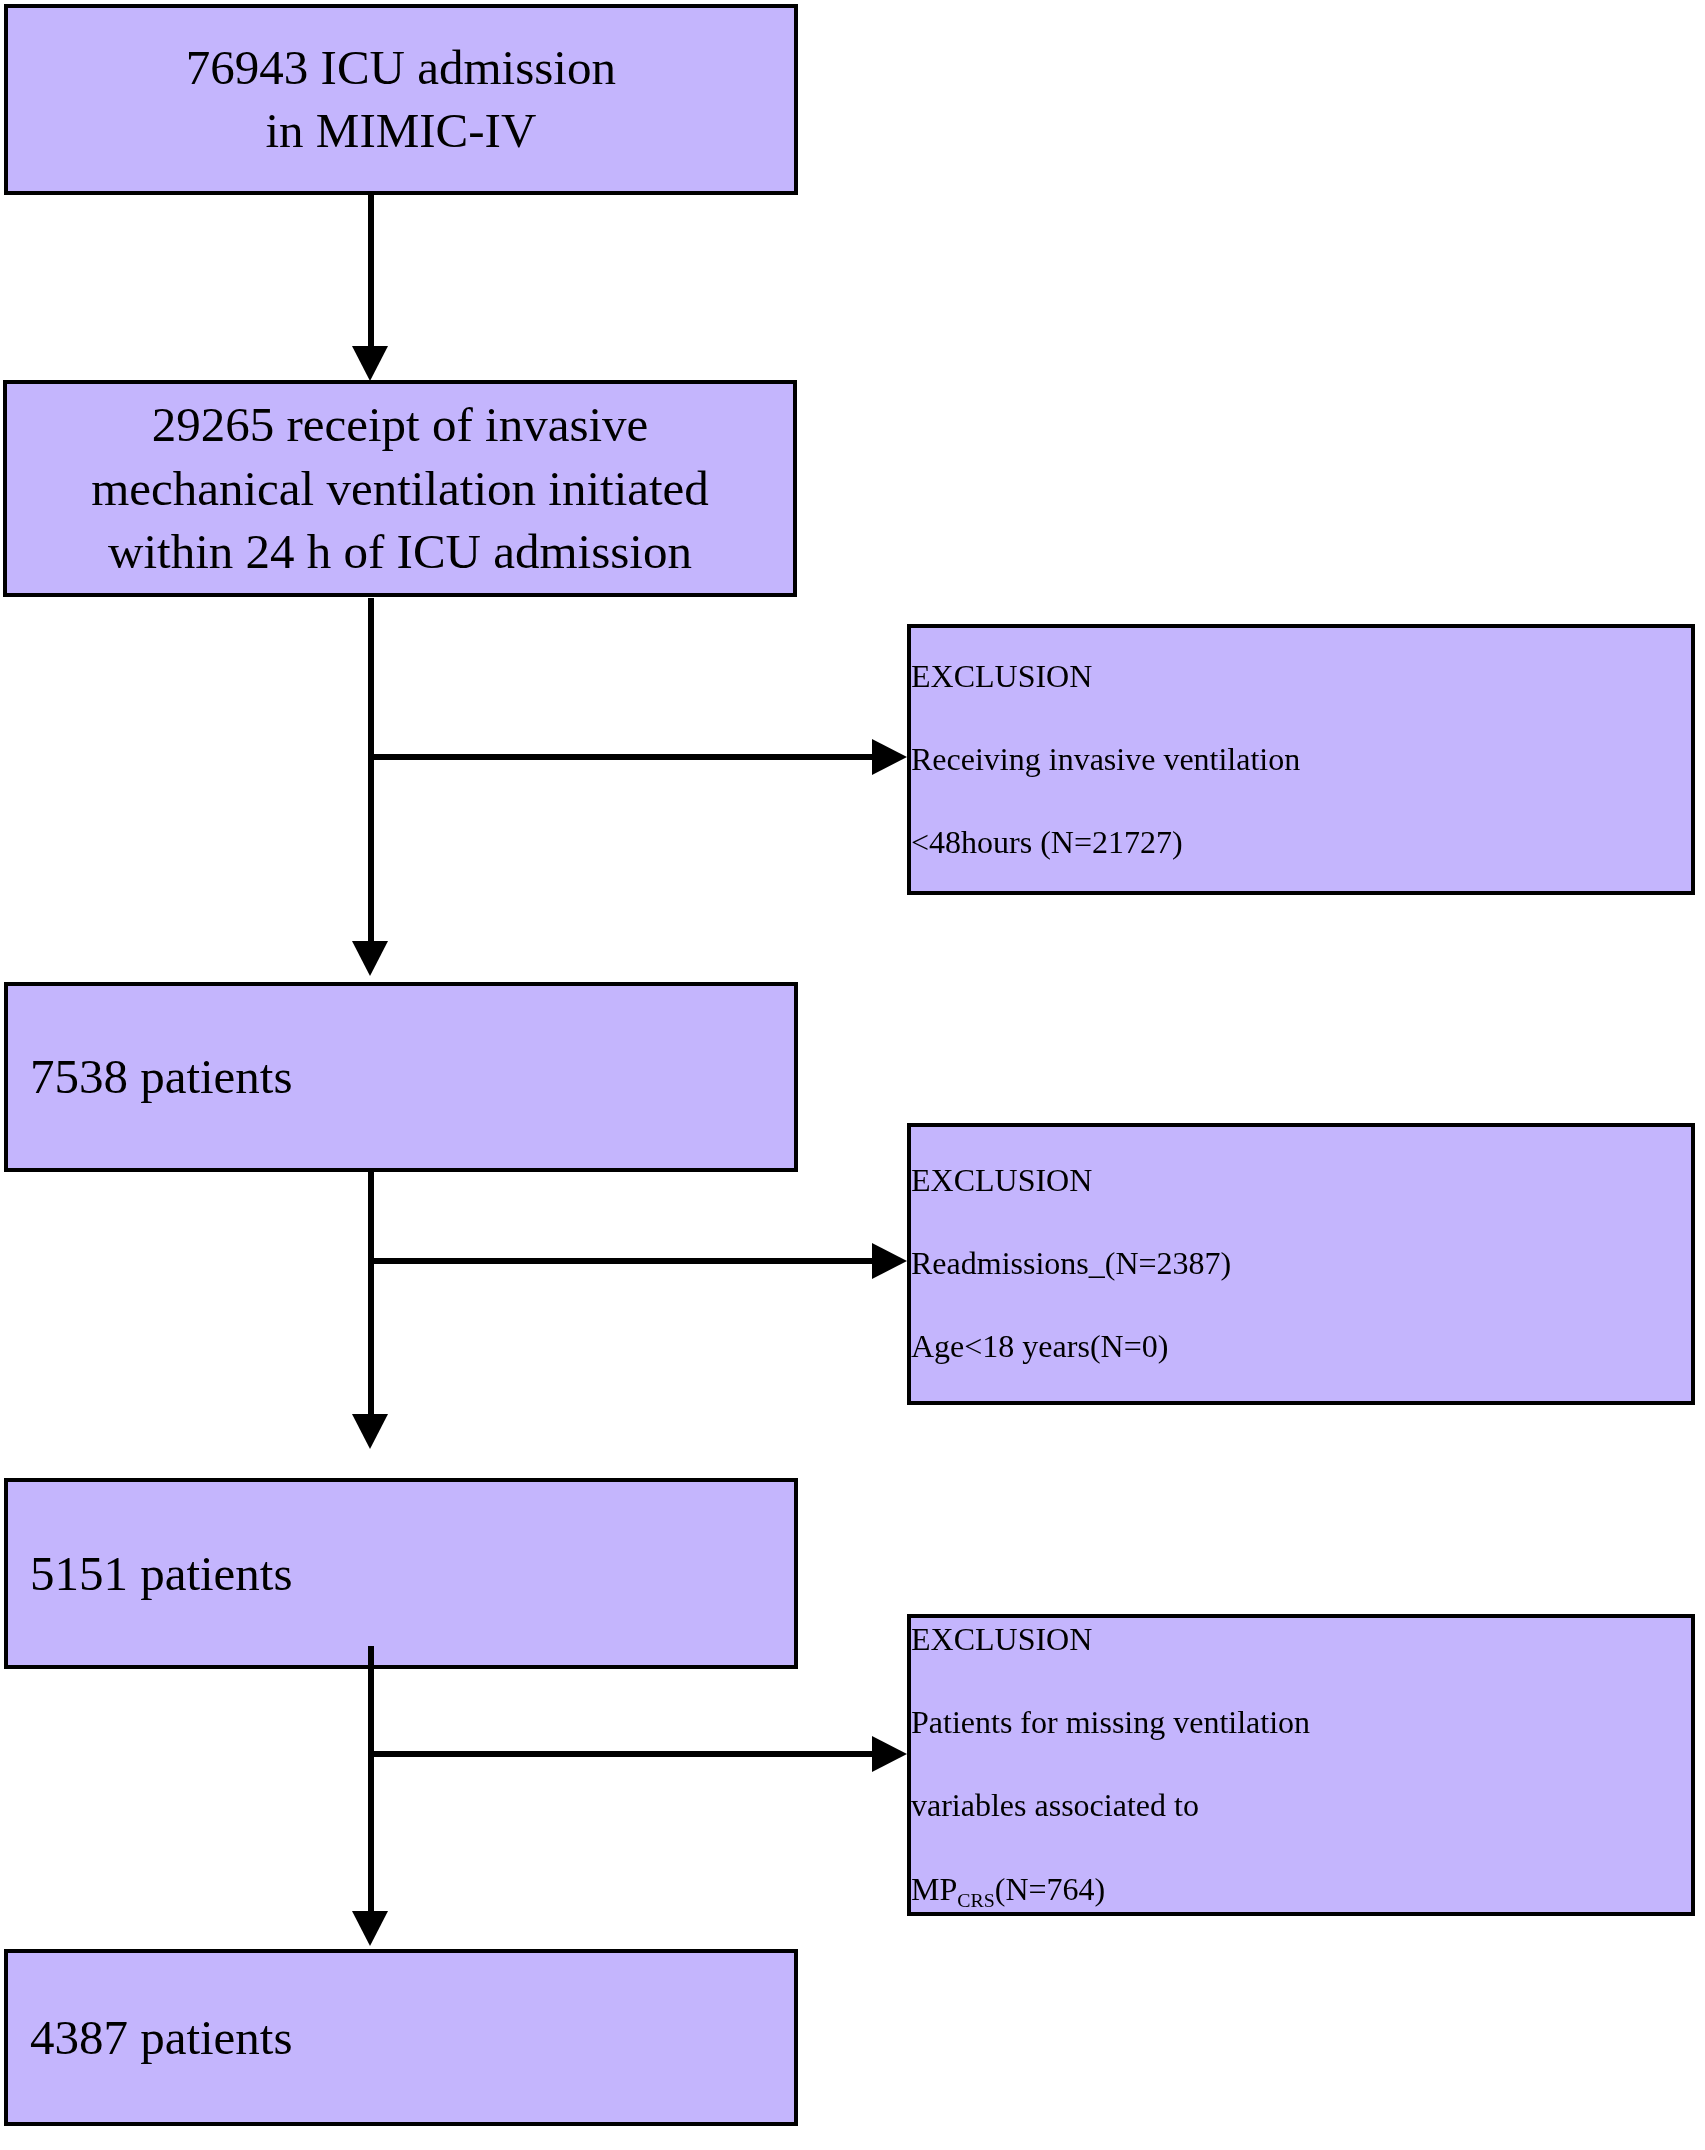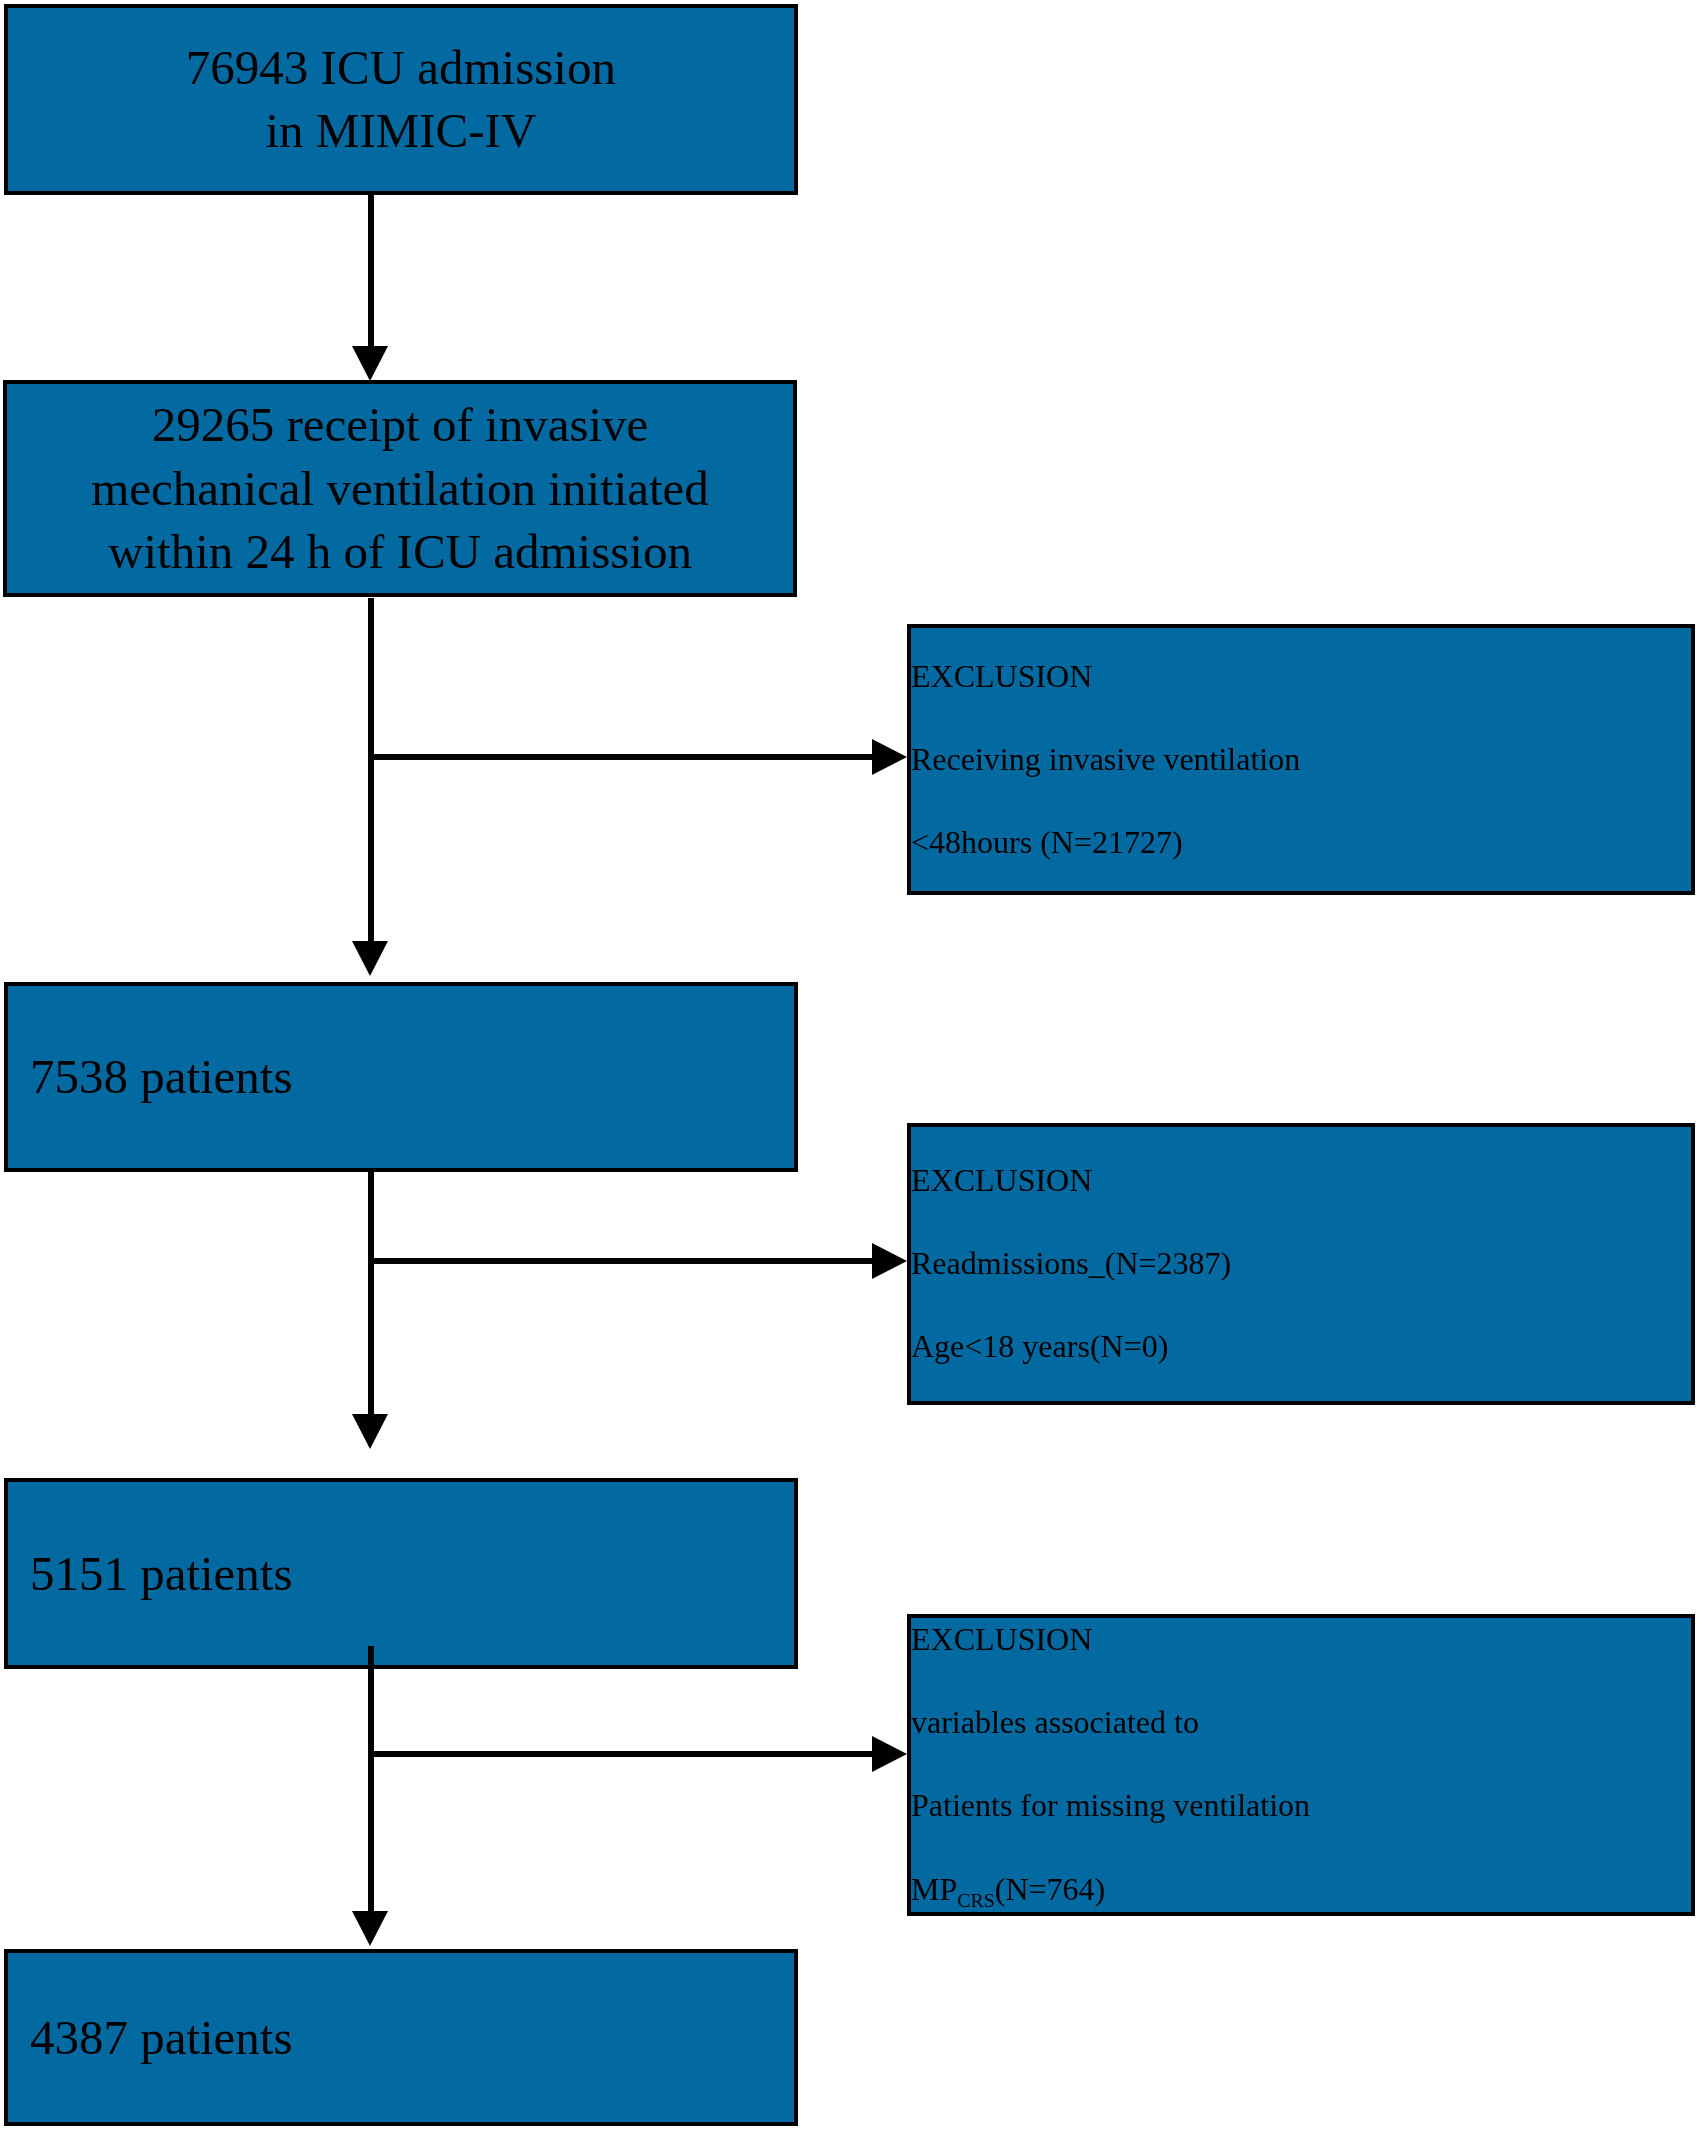--- a/index.html
+++ b/index.html
@@ -17,21 +17,21 @@
     height: 2151px;
     background: #ffffff;
     overflow: hidden;
   }
 
   
   .node {
     position: absolute;
     box-sizing: border-box;
     border: 4.7px solid #000000;
-    background: #0369a1;
+    background: #c4b5fd;
     display: flex;
     align-items: center;
   }
   .node.center {
     justify-content: center;
     text-align: center;
   }
   .node.left {
     justify-content: flex-start;
     text-align: left;
@@ -153,22 +153,22 @@
 
   <div class="vline" style="left:368px; top:1646px; height:271px;"></div>
   <div class="arrow-down" style="left:352px; top:1911px;"></div>
 
   <div class="hline" style="left:368px; top:1751px; width:506px;"></div>
   <div class="arrow-right" style="left:872px; top:1736px;"></div>
 
   <div class="node" style="left:907px; top:1614px; width:788px; height:302px;">
     <div class="excl-text">
       <div>EXCLUSION</div>
+      <div>Patients for missing ventilation</div>
       <div>variables associated to</div>
-      <div>Patients for missing ventilation</div>
       <div><span>MP</span><span class="sub">CRS</span><span>(N=764)</span></div>
     </div>
   </div>
 
   <div class="node left" style="left:3.9px; top:1949px; width:794px; height:177px;">
     <div class="node-text count-text">4387 patients</div>
   </div>
 
 </div>
 

